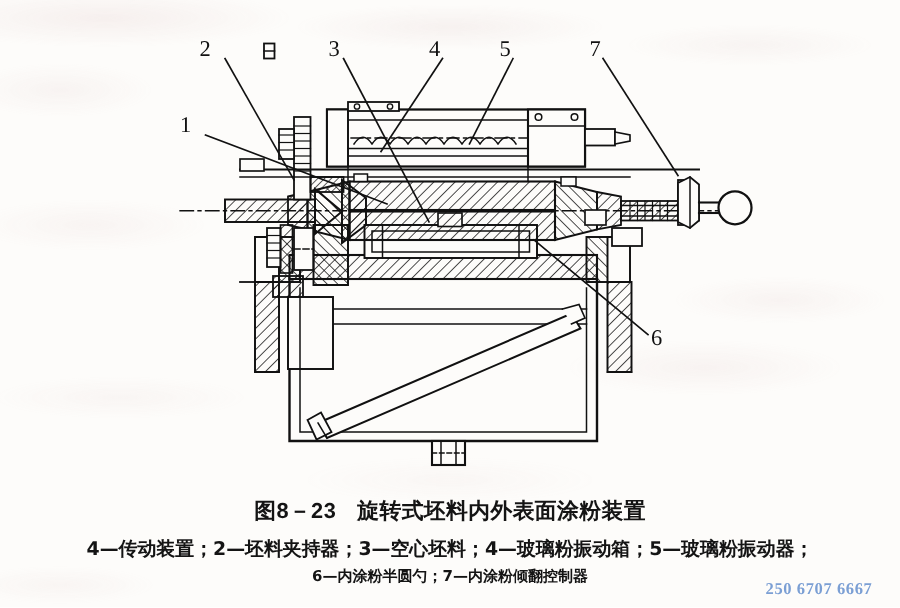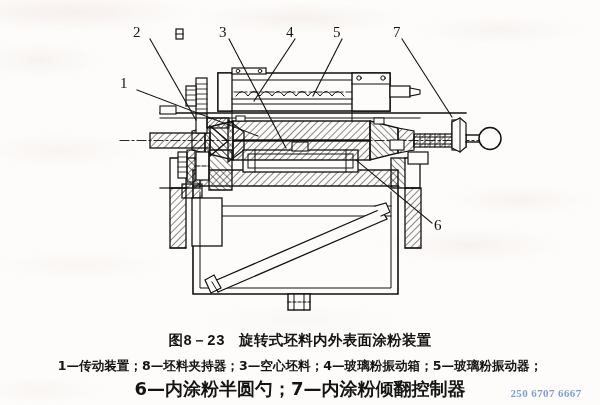--- a/index.html
+++ b/index.html
@@ -47,32 +47,32 @@
     color: #141414;
   }
   #fig-title {
     top: 331px;
     font-size: 14.5px;
     font-weight: bold;
     letter-spacing: 0.3px;
     font-family: "DejaVu Sans", "Liberation Sans", sans-serif;
   }
   #fig-title .num {
-    font-family: Liberation Mono, monospace;
+    font-family: Liberation Sans, sans-serif;
     font-weight: bold;
   }
   #fig-title .gap { display:inline-block; width: 14px; }
   #legend-line-1 {
     top: 358px;
     font-size: 12.6px;
     font-weight: bold;
   }
   #legend-line-2 {
     top: 377px;
-    font-size: 18px;
+    font-size: 10px;
     font-weight: bold;
   }
   .watermark {
     position: absolute;
     color: #7b9fd4;
     font-weight: bold;
     text-align: center;
   }
   #wm-name {
     left: 498px; top: 374px;
@@ -294,18 +294,18 @@
       <text class="callout" x="333" y="37">5</text>
       <text class="callout" x="393" y="37">7</text>
       <text class="callout" x="434" y="230">6</text>
     </g>
   </svg>
 
   <div class="caption-block" id="fig-title">
     <span>图</span><span class="num">8－23</span><span class="gap"></span><span>旋转式坯料内外表面涂粉装置</span>
   </div>
 
-  <div class="caption-block" id="legend-line-1">1—传动装置；8—坯料夹持器；3—空心坯料；4—玻璃粉振动箱；5—玻璃粉振动器；</div>
+  <div class="caption-block" id="legend-line-1">4—传动装置；2—坯料夹持器；3—空心坯料；4—玻璃粉振动箱；5—玻璃粉振动器；</div>
   <div class="caption-block" id="legend-line-2">6—内涂粉半圆勺；7—内涂粉倾翻控制器</div>
 
   <div class="watermark" id="wm-phone">250 6707 6667</div>
 
 </div>
 
 </body></html>

